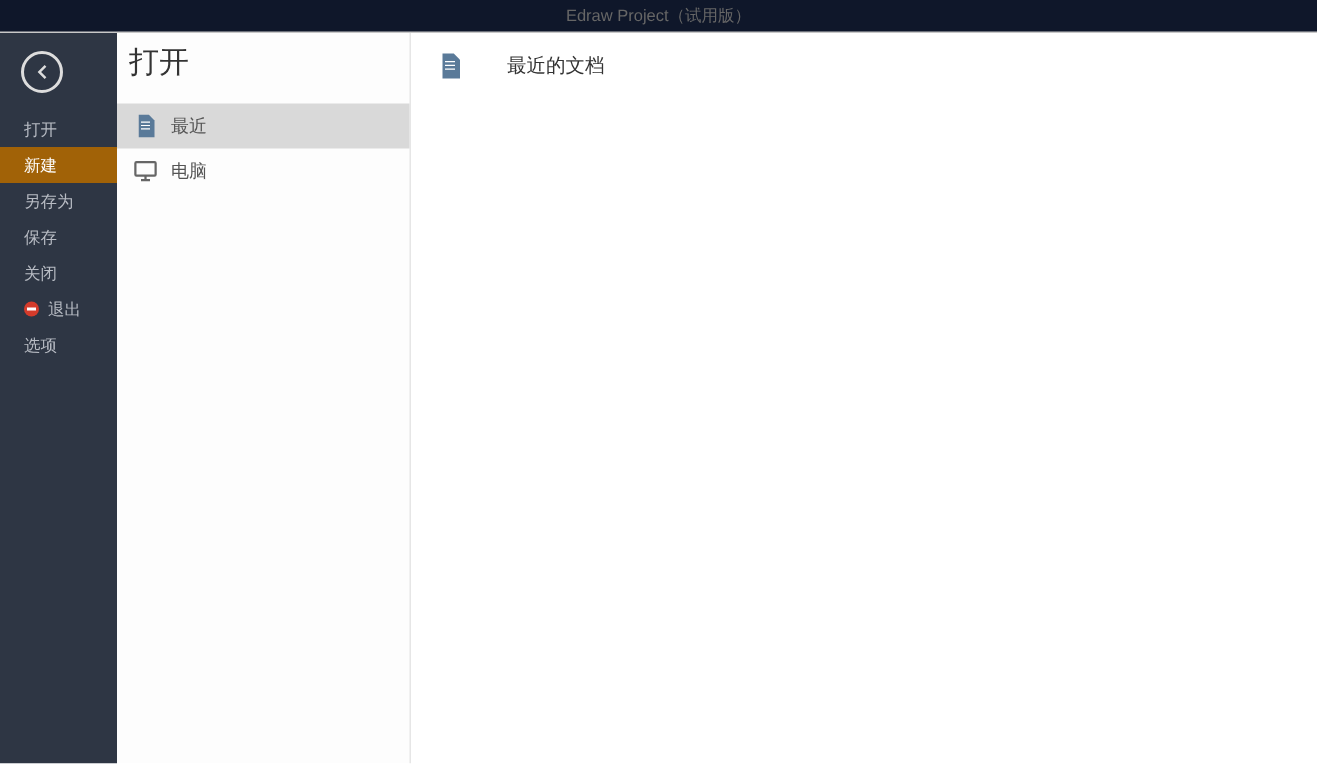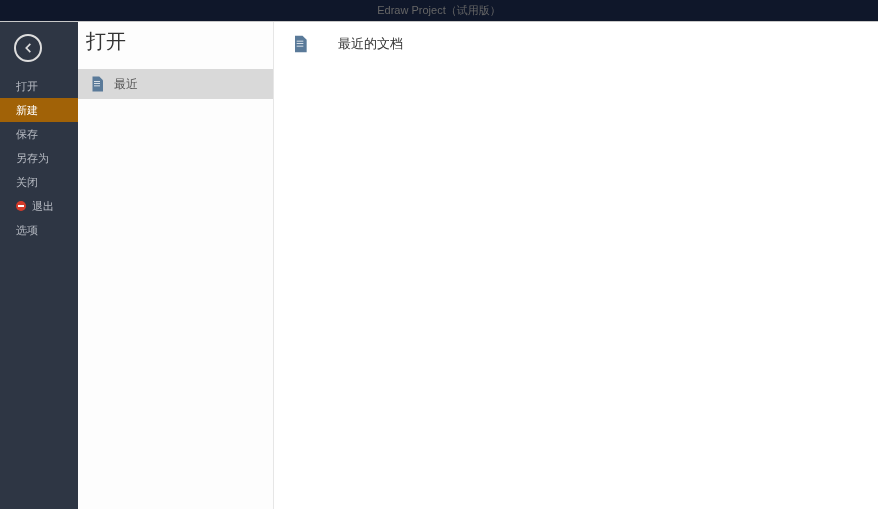--- a/index.html
+++ b/index.html
@@ -126,24 +126,24 @@
         </svg>
     </div>
 
     <div class="sidebar-item">
       <span>打开</span>
     </div>
     <div class="sidebar-item active">
       <span>新建</span>
     </div>
     <div class="sidebar-item">
-      <span>保存</span>
+      <span>另存为</span>
     </div>
     <div class="sidebar-item">
-      <span>另存为</span>
+      <span>保存</span>
     </div>
     <div class="sidebar-item">
       <span>关闭</span>
     </div>
     <div class="sidebar-item">
       <span class="red-dot"></span>
       <span>退出</span>
     </div>
     <div class="sidebar-item">
       <span>选项</span>
@@ -156,20 +156,29 @@
     <div class="source-item selected">
       <span class="doc-icon-wrap">
         <svg width="18" height="18" viewBox="0 0 24 24" fill="#5a7a99">
             <path d="M6 2h9l5 5v15H6z"></path>
             <path fill="#fff" d="M8 8h8v1H8zM8 11h8v1H8zM8 14h8v1H8z"></path>
           </svg>
       </span>
       <span>最近</span>
     </div>
 
+    <div class="source-item">
+      <span class="doc-icon-wrap">
+        <svg width="18" height="18" viewBox="0 0 24 24" fill="none" stroke="#666" stroke-width="2">
+            <rect x="3" y="4" width="18" height="12" rx="1"></rect>
+            <path d="M8 20h8M12 16v4"></path>
+          </svg>
+      </span>
+      <span>电脑</span>
+    </div>
   </div>
 
   <div class="content-panel">
     <div class="content-header">
       <span class="doc-icon-wrap">
         <svg width="20" height="20" viewBox="0 0 24 24" fill="#5a7a99">
             <path d="M6 2h9l5 5v15H6z"></path>
             <path fill="#fff" d="M8 8h8v1H8zM8 11h8v1H8zM8 14h8v1H8z"></path>
           </svg>
       </span>

